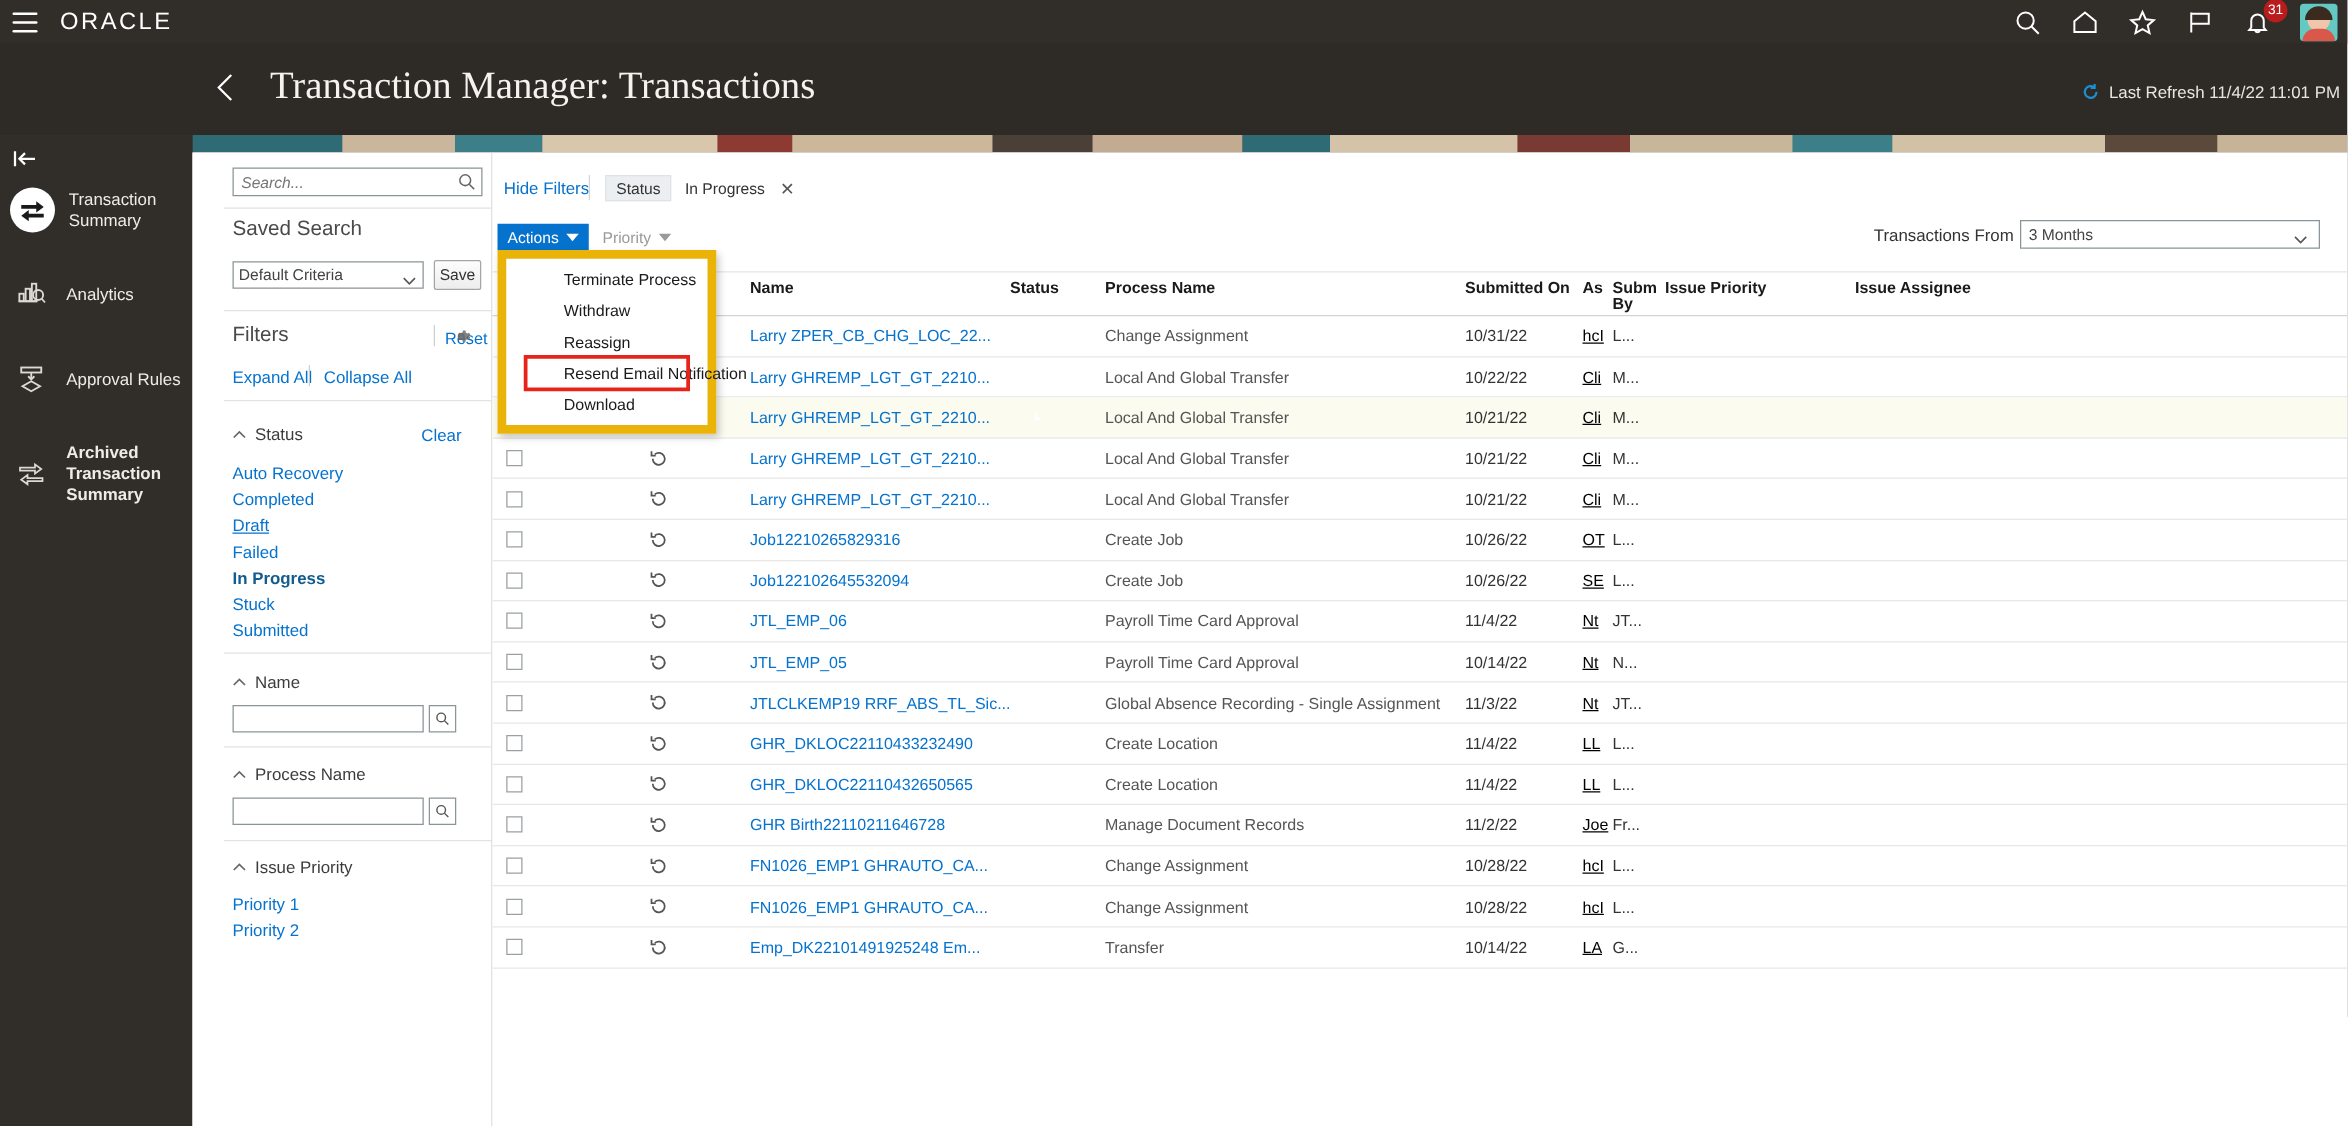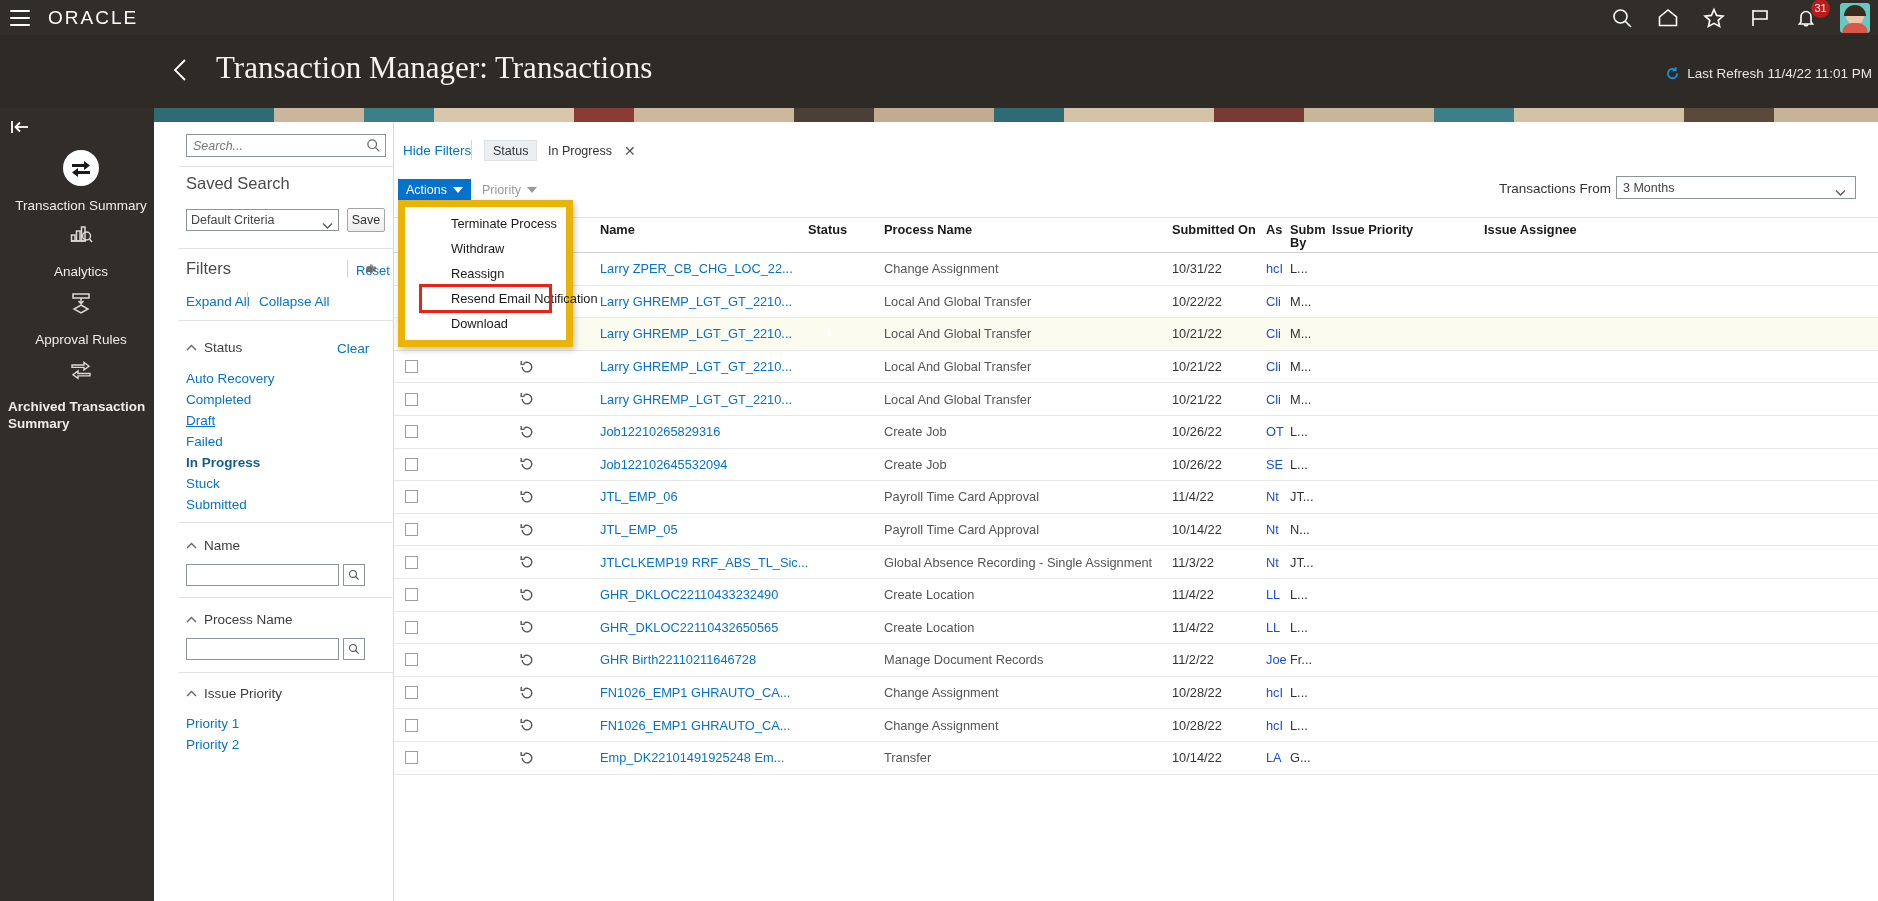--- a/index.html
+++ b/index.html
@@ -50,21 +50,21 @@
   .last-refresh {
     position:absolute; right:6px; top:31px; color:#e9e6e2; font-size:13.5px;
     display:flex; align-items:center; gap:7px; white-space:nowrap;
   }
 
   
   .rail { position:absolute; left:0; top:108px; width:154px; height:793px; background:#312d29; }
   .rail-collapse { position:absolute; left:9px; top:9px; width:22px; height:20px; cursor:pointer; }
   .rail-item {
     position:absolute; left:0; width:154px; display:flex; align-items:center;
-    gap:11px; padding-left:8px; cursor:pointer; color:#efece8; font-size:13.5px;flex-direction:column;
+    gap:11px; padding-left:8px; cursor:pointer; color:#efece8; font-size:13.5px;
   }
   .rail-item .ri-ico { width:34px; height:34px; flex:0 0 34px;
     display:flex; align-items:center; justify-content:center; }
   .rail-item .ri-lbl { line-height:17px; }
   .rail-item.active .ri-ico {
     background:#ffffff; border-radius:50%; width:36px; height:36px; flex:0 0 36px;
   }
 
   
   .banner { position:absolute; left:154px; top:108px; width:1724px; height:14px; overflow:hidden; }
@@ -182,21 +182,21 @@
   .row.alt { background:#fbfbf0; }
   .cb {
     position:absolute; left:11px; width:13px; height:13px; border:1px solid #9aa0a4;
     background:#fff; cursor:pointer;
   }
   .undo-ico { position:absolute; left:125px; width:16px; height:16px; cursor:pointer; }
   .c-name { position:absolute; left:206px; font-size:12.8px; color:#0572ce; cursor:pointer; white-space:nowrap; }
   .c-status { position:absolute; left:428px; width:14px; height:14px; }
   .c-proc { position:absolute; left:490px; font-size:12.8px; color:#555; white-space:nowrap; }
   .c-sub { position:absolute; left:778px; font-size:12.8px; color:#333; white-space:nowrap; }
-  .c-as { position:absolute; left:872px; font-size:12.8px; color:#1d4ed8; white-space:nowrap; }
+  .c-as { position:absolute; left:872px; font-size:12.8px; color:#000000; white-space:nowrap;text-decoration:underline; }
   .c-by { position:absolute; left:896px; font-size:12.8px; color:#333; white-space:nowrap; }
   .clock { width:14px;height:14px;border-radius:50%;background:#1b8fd6; position:relative; }
   .clock:after {
     content:""; position:absolute; left:6px; top:3px; width:1.6px; height:5px; background:#fff;
   }
   .clock:before {
     content:""; position:absolute; left:6px; top:7px; width:4px; height:1.6px; background:#fff;
   }
 </style>
 </head>

